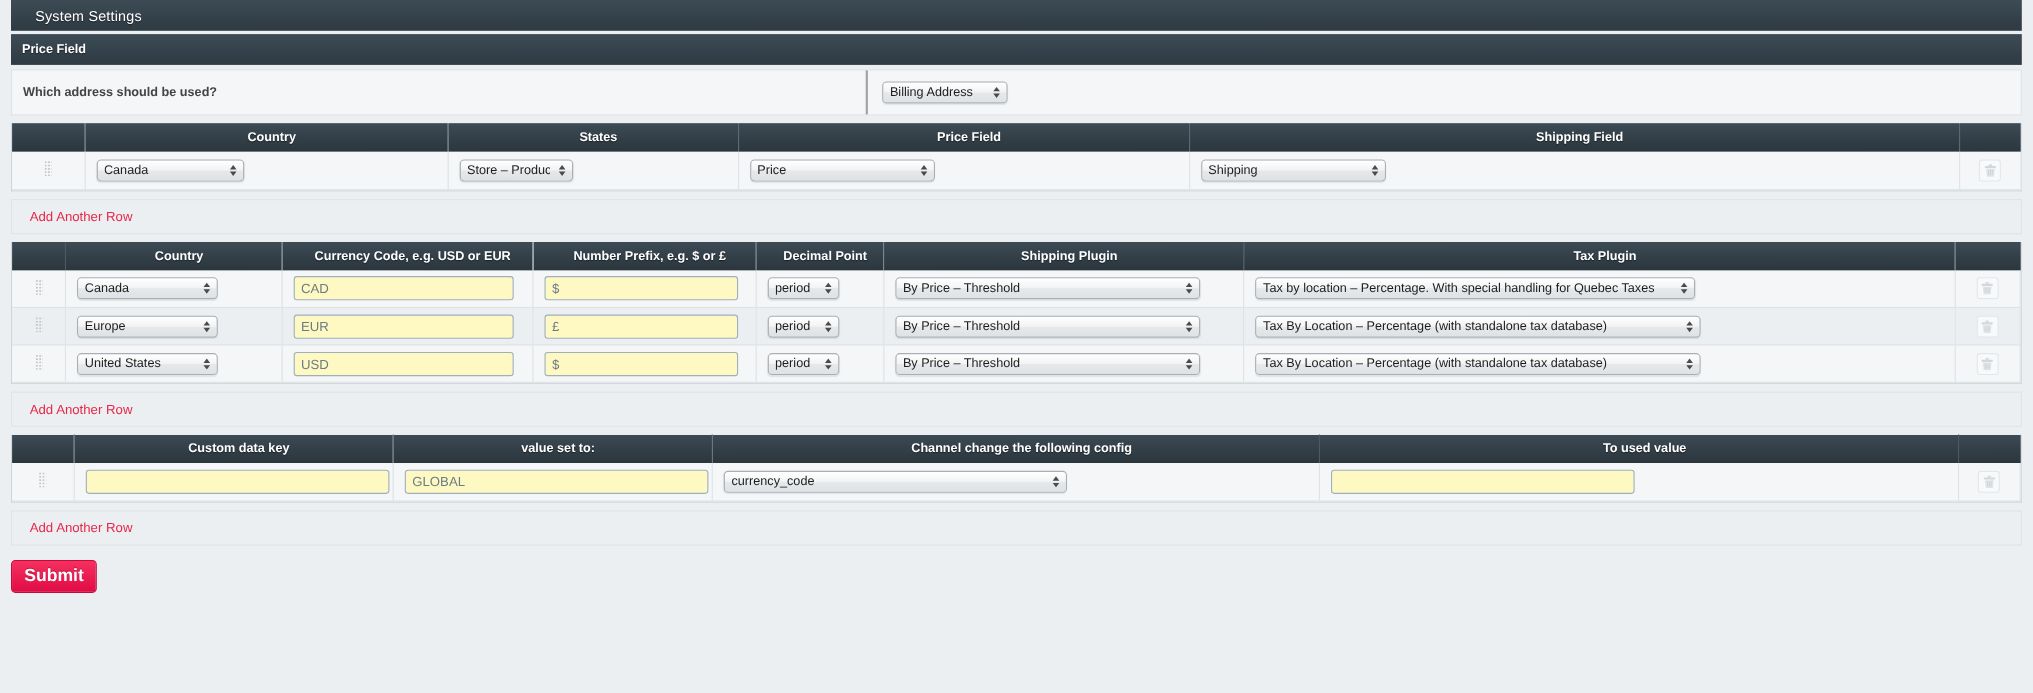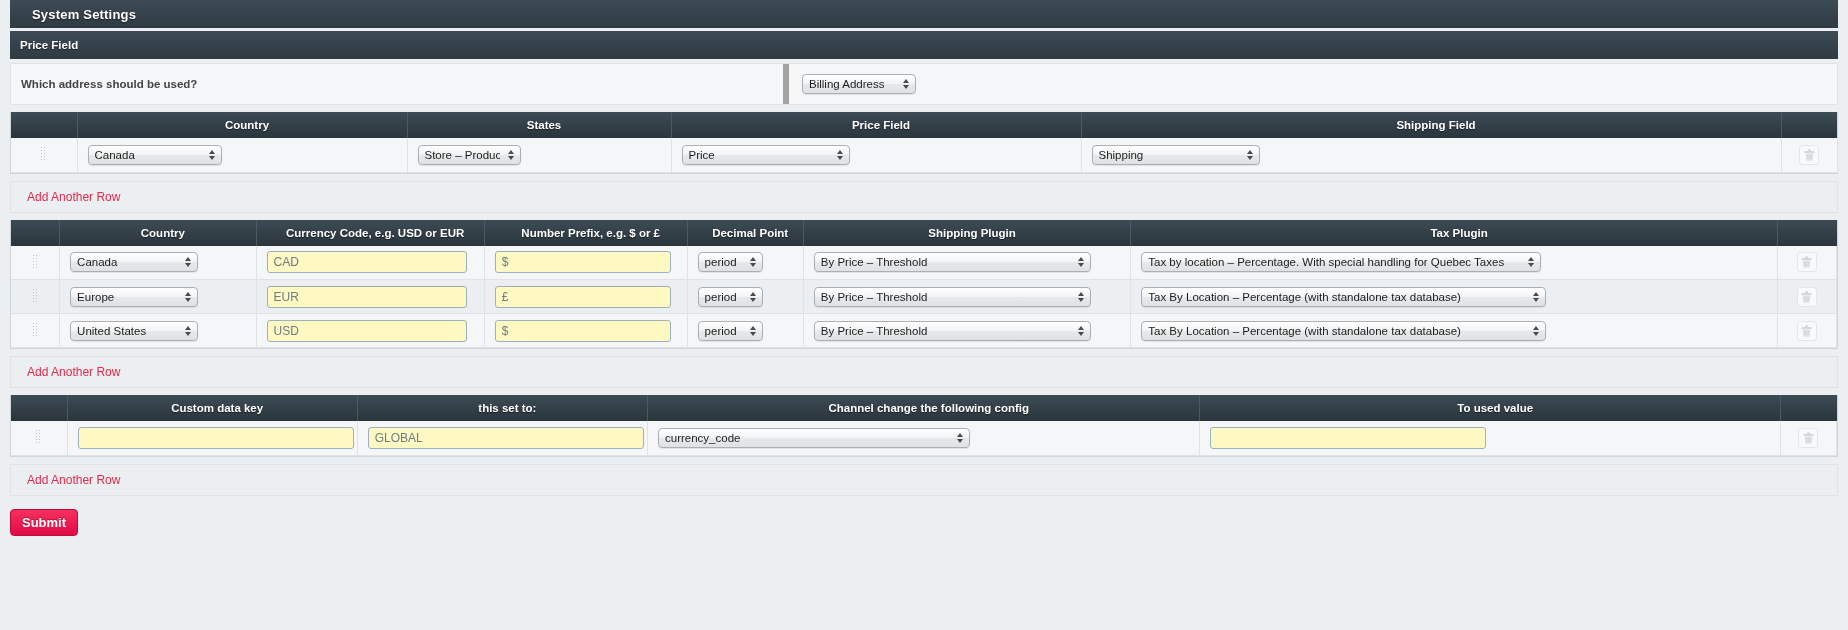--- a/index.html
+++ b/index.html
@@ -13,21 +13,21 @@
     color: #333;
     overflow: hidden;
   }
   .page { width: 1848px; padding: 0 10px; }
 
   
   .titlebar {
     height: 28px;
     background: linear-gradient(to bottom, #3c4b55 0%, #2f3a42 100%);
     color: #fff;
-    font-weight: bold;
+    font-weight: normal;
     font-size: 13px;
     display: flex;
     align-items: center;
     padding-left: 22px;
     letter-spacing: .2px;
     text-shadow: 0 1px 1px rgba(0,0,0,.55);
   }
   .subbar {
     height: 28px;
     margin-top: 3px;
@@ -49,21 +49,21 @@
     border: 1px solid #dfe3e6;
     display: flex;
     align-items: center;
   }
   .addr-label {
     width: 778px;
     padding-left: 10px;
     font-weight: bold;
     font-size: 11.5px;
     color: #444;
-    border-right: 6px solid #a3a3a3;
+    border-right: 2px solid #a3a3a3;
     height: 100%;
     display: flex;
     align-items: center;
   }
   .addr-ctl { padding-left: 13px; }
 
   
   .tbl { width: 100%; border-collapse: collapse; table-layout: fixed; }
   .tbl thead th {
     background: linear-gradient(to bottom, #3c4b55 0%, #2b353c 100%);
@@ -175,21 +175,21 @@
   .addrow a {
     color: #e8274b;
     font-size: 12px;
     text-decoration: none;
   }
 
   
   .submit-wrap { margin-top: 13px; padding-left: 0; }
   .submit-btn {
     font-family: "Liberation Sans", sans-serif;
-    font-size: 13px;
+    font-size: 16px;
     font-weight: bold;
     color: #fff;
     border: 1px solid #c5093c;
     border-radius: 4px;
     padding: 5px 11px;
     background: linear-gradient(to bottom, #f5305f 0%, #e00b45 100%);
     text-shadow: 0 -1px 0 rgba(0,0,0,.3);
     cursor: pointer;
   }
 </style>
@@ -444,21 +444,21 @@
           <col style="width:290px">
           <col style="width:290px">
         <col style="width:552px">
           <col style="width:580px">
           <col style="width:56px">
       </colgroup>
       <thead>
         <tr>
           <th></th>
           <th>Custom data key</th>
-          <th>this set to:</th>
+          <th>value set to:</th>
           <th>Channel change the following config</th>
           <th>To used value</th>
           <th></th>
         </tr>
       </thead>
       <tbody>
         <tr>
           <td class="hcell">
             <span class="handle"></span>
           </td>

